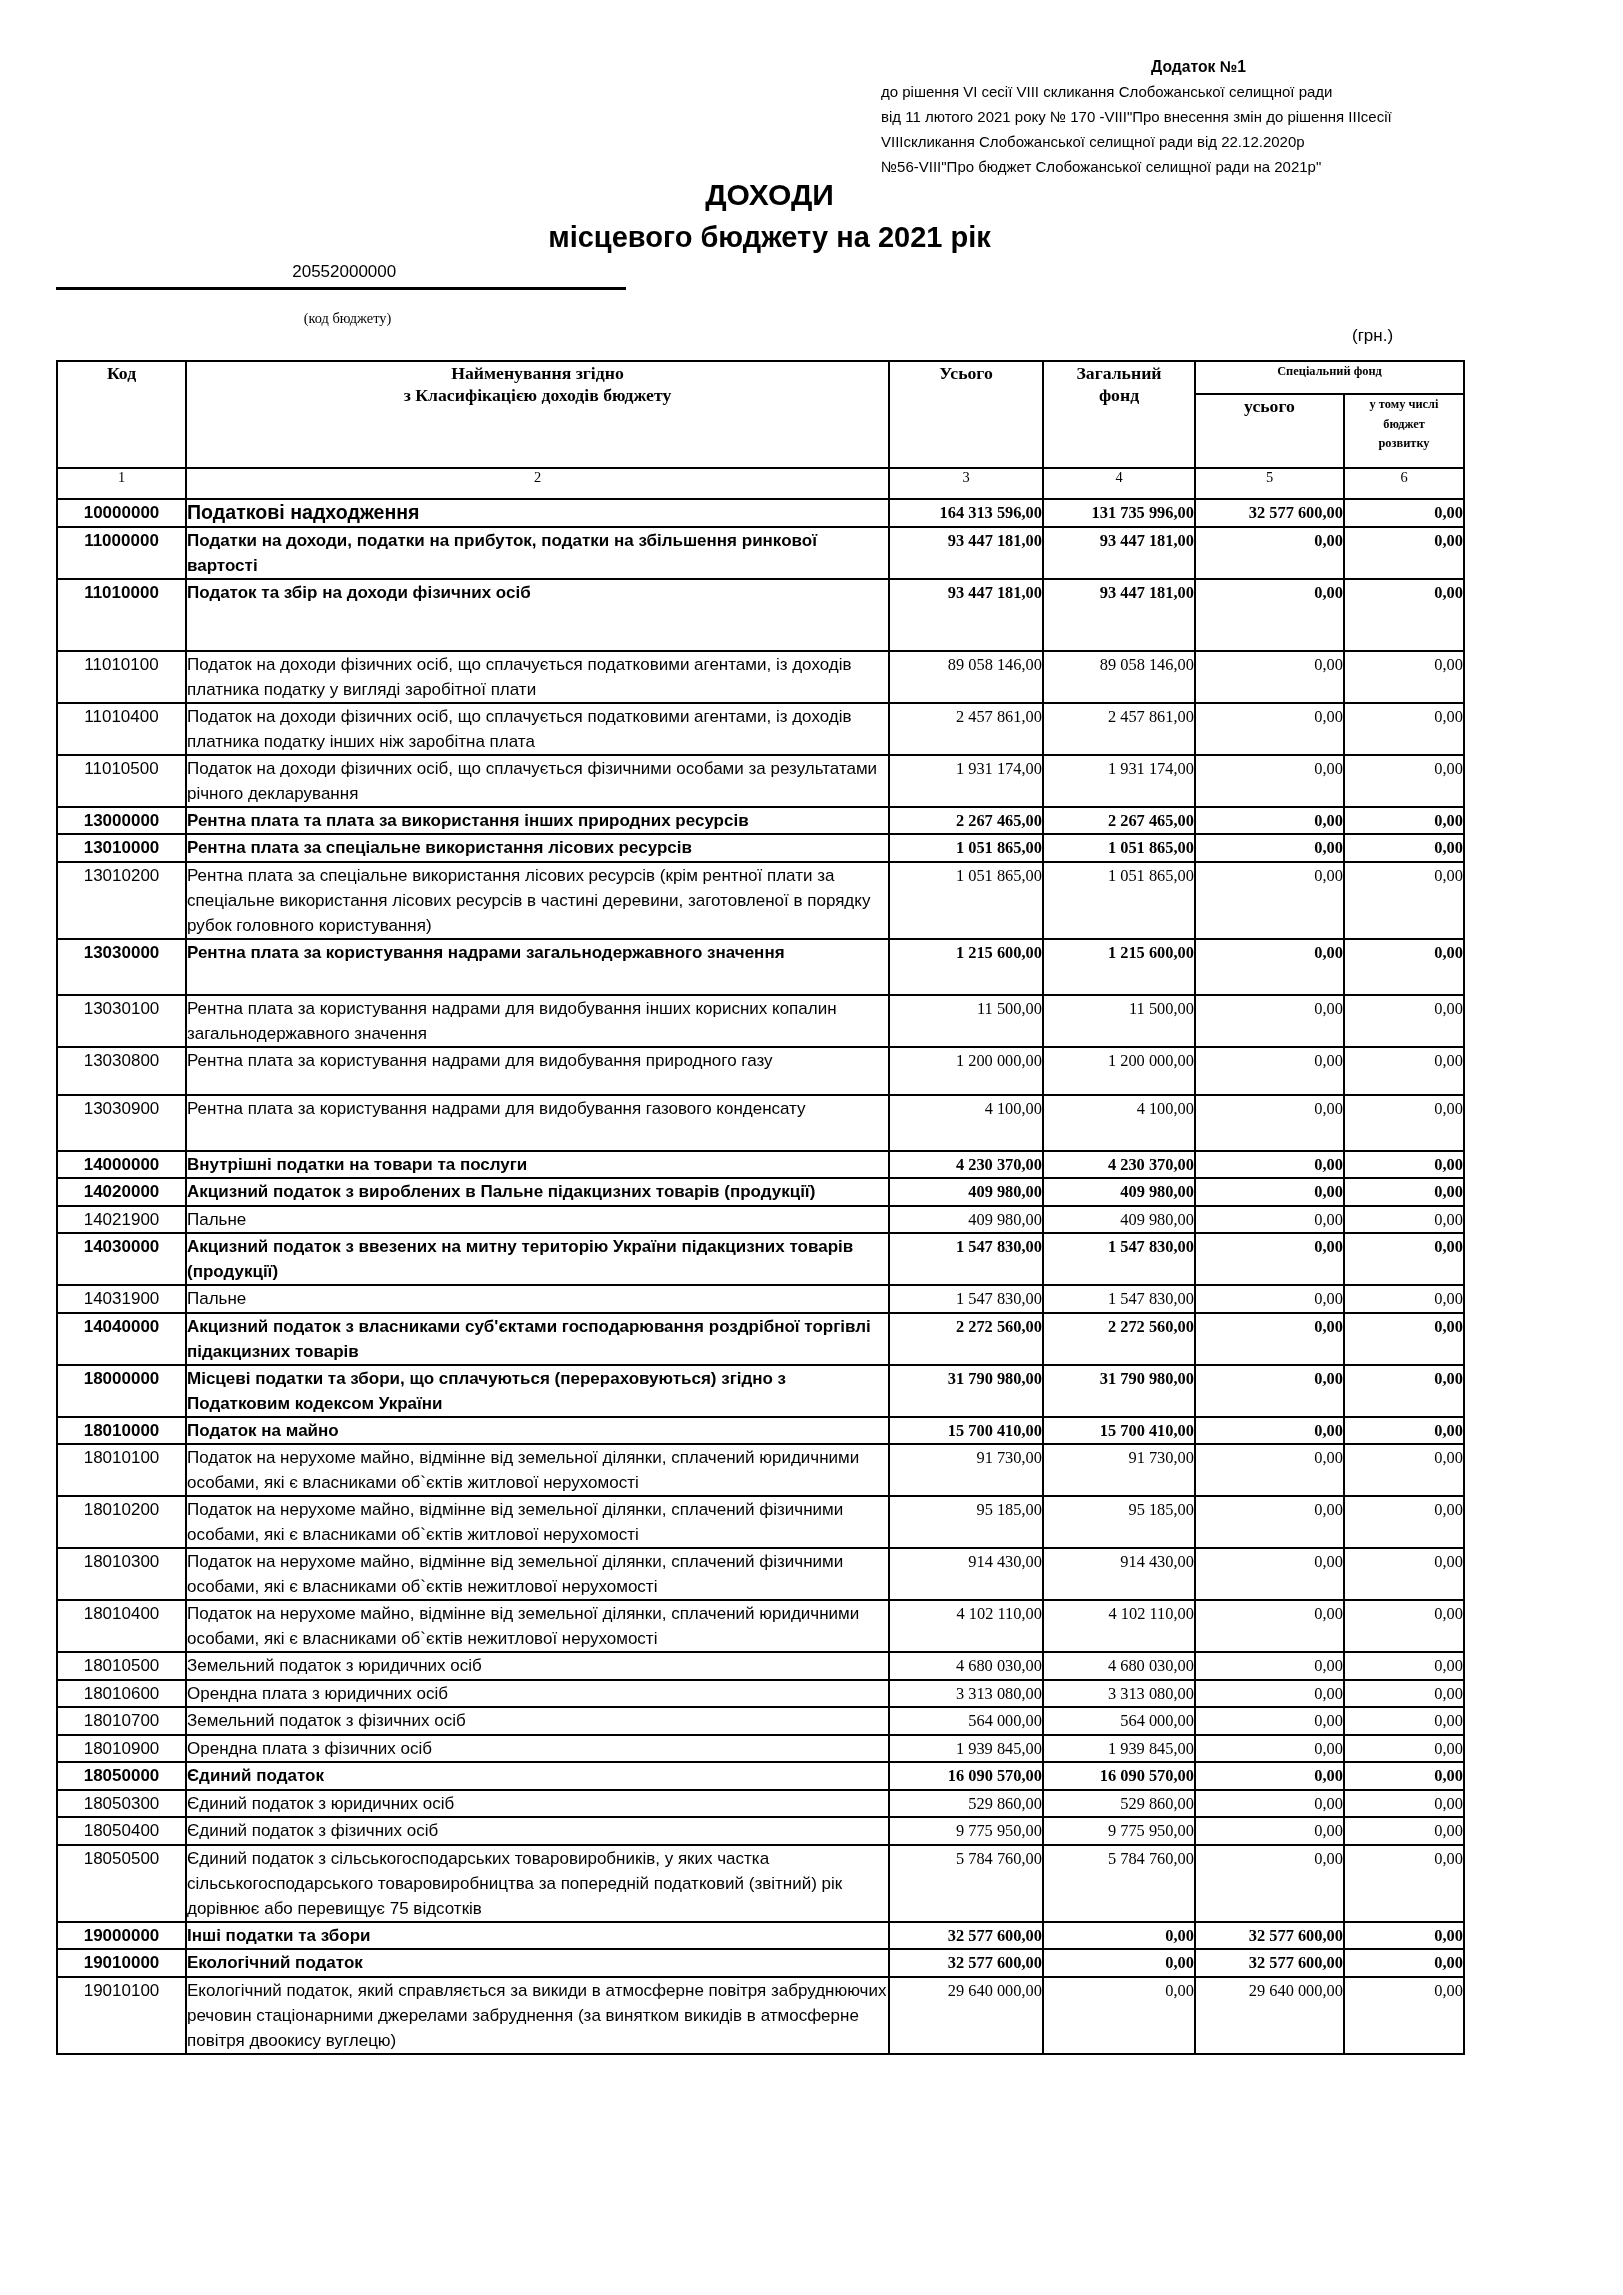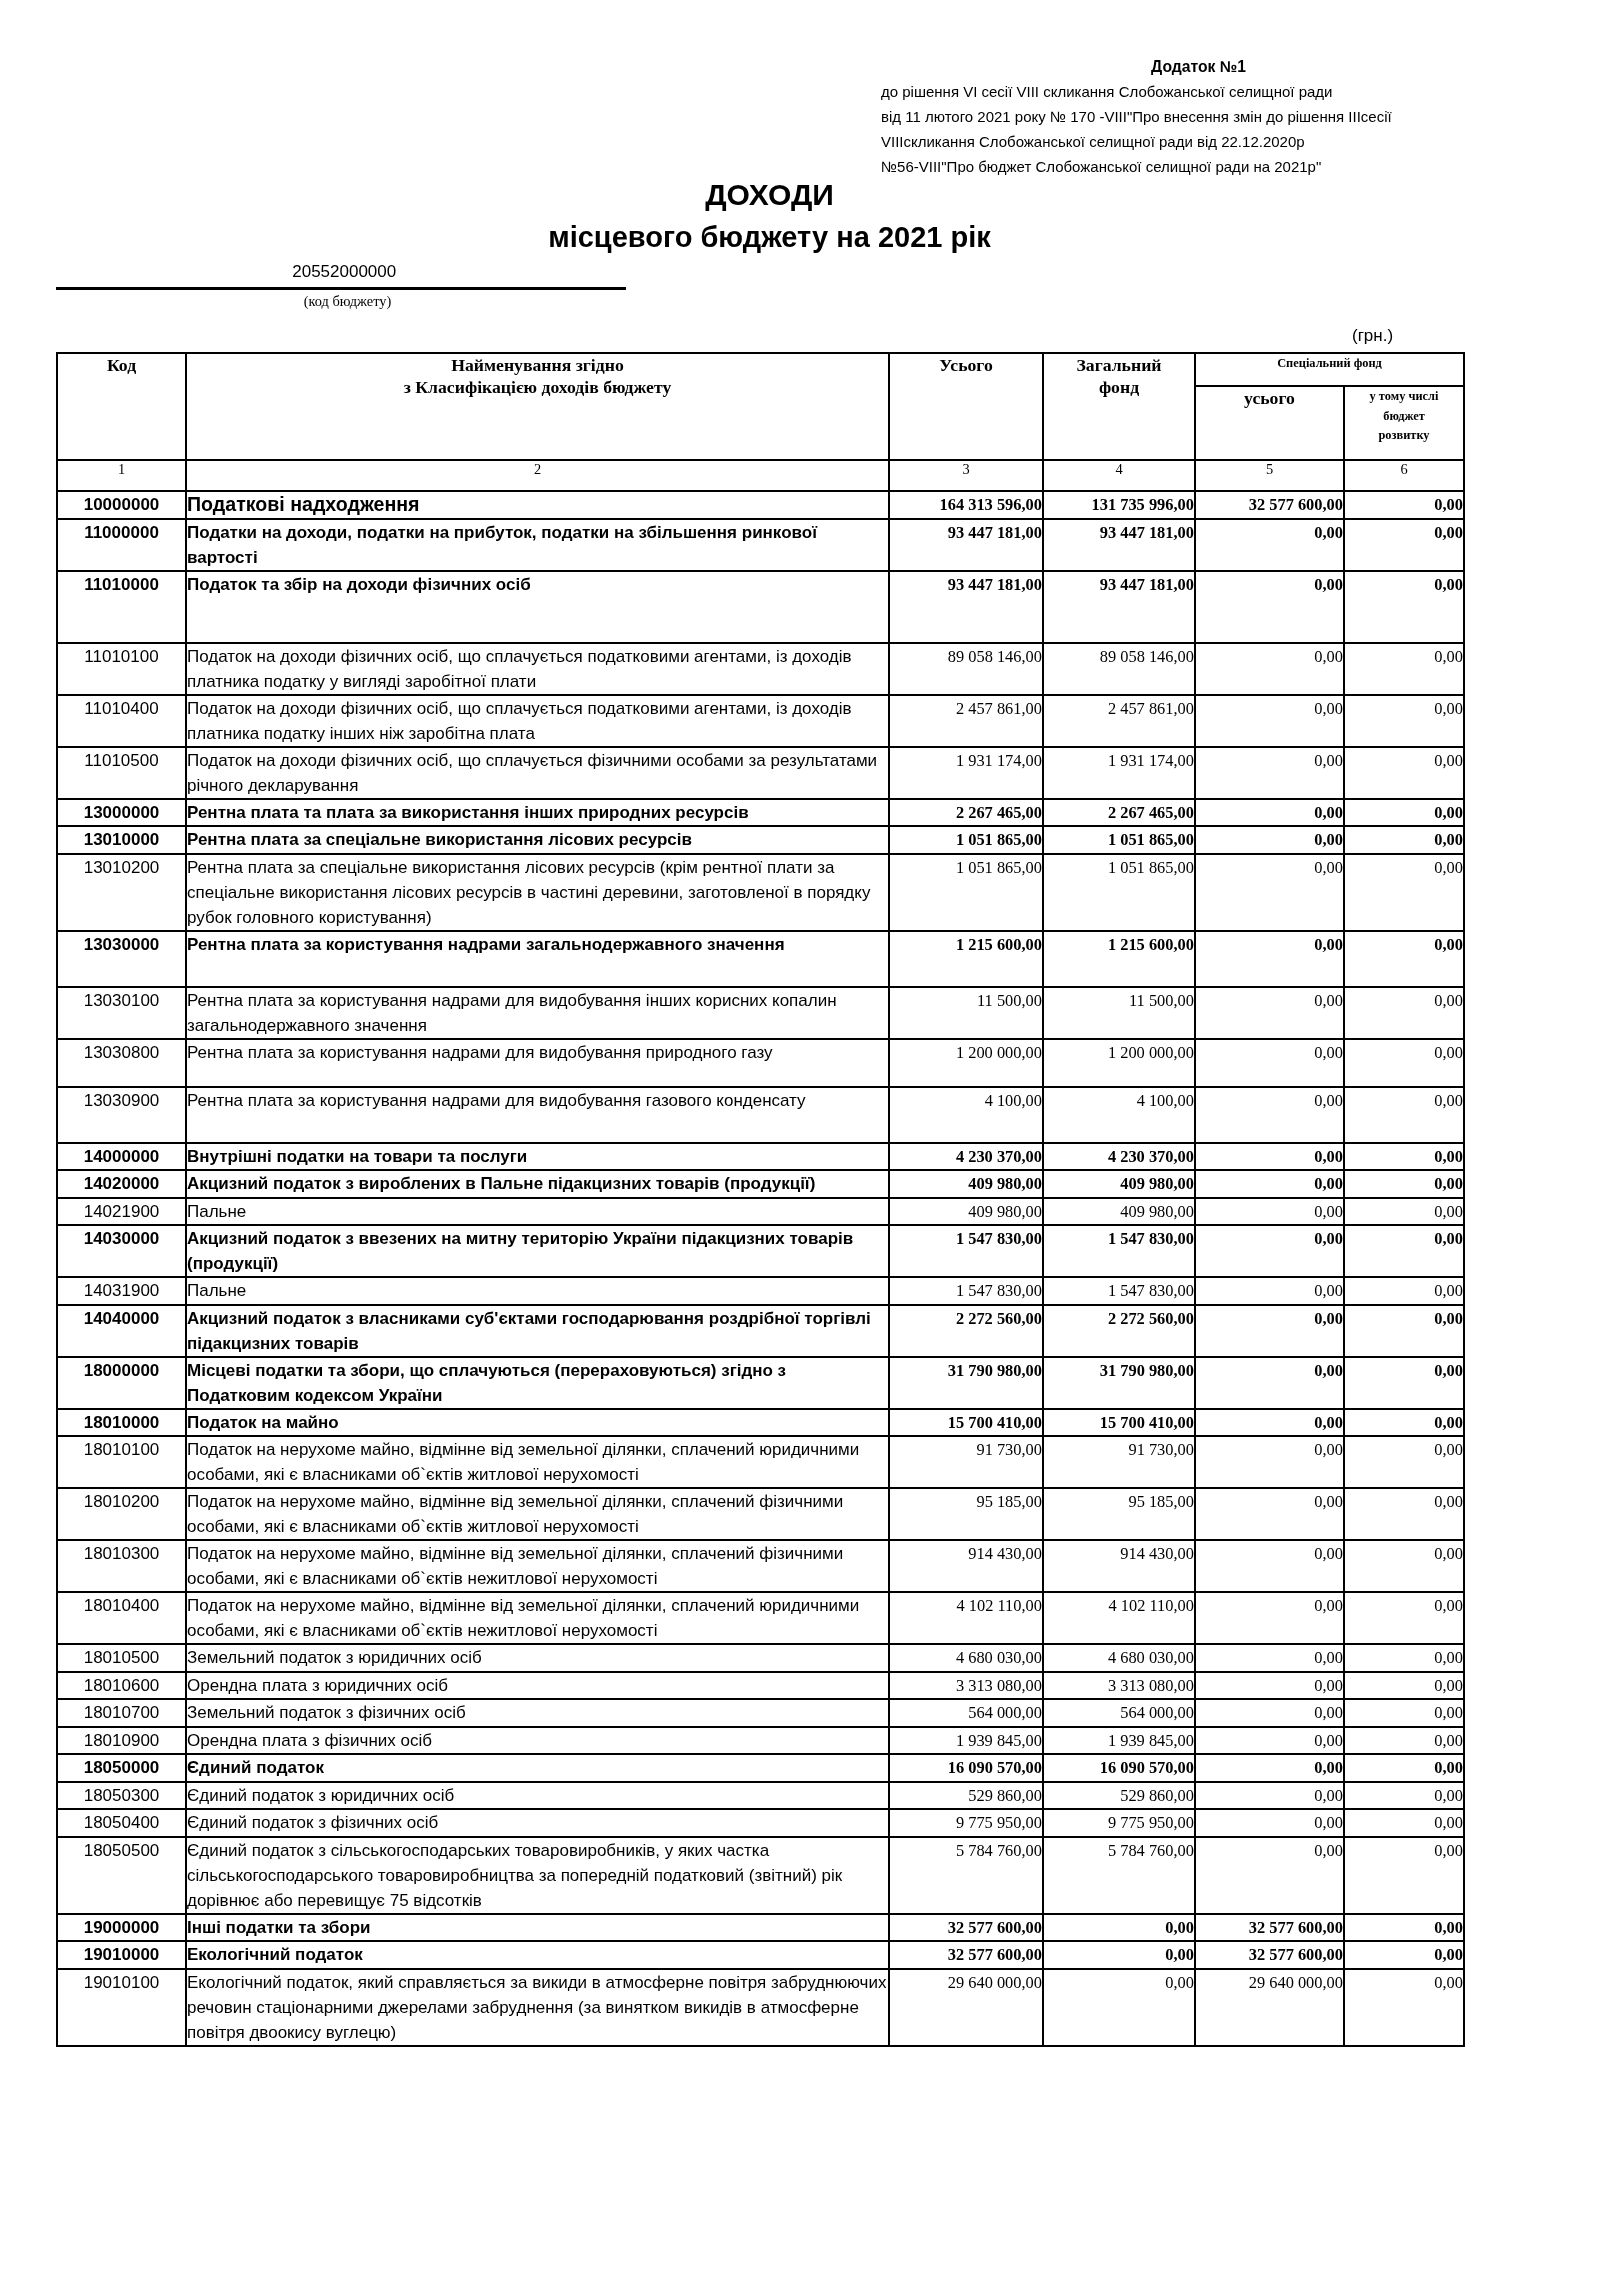--- a/index.html
+++ b/index.html
@@ -11,25 +11,25 @@
   .approval .title { font-weight: bold; text-align: center; padding-left: 26px; margin-bottom: 0; font-size: 15.7px; }
   .approval .line { white-space: nowrap; }
 
   .doc-title { position: absolute; left: 393px; width: 753px; text-align: center; font-weight: bold; }
   .doc-title.t1 { top: 178px; font-size: 30px; }
   .doc-title.t2 { top: 221px; font-size: 29px; }
 
   .budget-code { position: absolute; left: 56px; top: 262px; width: 570px; }
   .budget-code .value { text-align: center; font-size: 17px; padding-left: 6.5px; }
   .budget-code .rule { height: 3.3px; background: #000; margin-top: 5.2px; }
-  .budget-code .caption { text-align: center; font-size: 14.4px; margin-top: 3px; padding-left: 13px; }
+  .budget-code .caption { text-align: center; font-size: 14.4px; margin-top: 20px; padding-left: 13px; }
 
   .unit { position: absolute; left: 1352px; top: 326px; font-size: 17px; }
 
-  table.budget { position: absolute; left: 56px; top: 352px; width: 1406px; border-collapse: collapse; table-layout: fixed; border-radius: 11px; }
+  table.budget { position: absolute; left: 56px; top: 360px; width: 1406px; border-collapse: collapse; table-layout: fixed; border-radius: 11px; }
   table.budget td, table.budget th { border: 2.6px solid #000; padding: 0; vertical-align: top; }
   .hdr th { font-family: "Liberation Serif", "DejaVu Serif", serif; font-weight: bold; vertical-align: middle; text-align: center; }
   .hdr .big { font-size: 17.7px; line-height: 22px; }
   .hdr .small { font-size: 12.4px; line-height: 19.6px; }
   .colnum td { font-family: "Liberation Serif", "DejaVu Serif", serif; text-align: center; vertical-align: middle; font-size: 14.4px; height: 29px; }
   td.code { font-family: "Liberation Sans", "DejaVu Sans", sans-serif; text-align: center; font-size: 17px; line-height: 25.5px; padding-top: 2.6px; }
   td.name { font-family: "Liberation Sans", "DejaVu Sans", sans-serif; font-size: 17px; line-height: 25px; padding: 2.6px 2.6px 0 3.9px; }
   td.num { font-family: "Liberation Serif", "DejaVu Serif", serif; text-align: right; font-size: 16.4px; line-height: 25.5px; padding: 3.9px 2.6px 0 0; white-space: nowrap; }
   tr.bold td { font-weight: bold; }
   tr.top td.name { font-size: 19.6px; }

